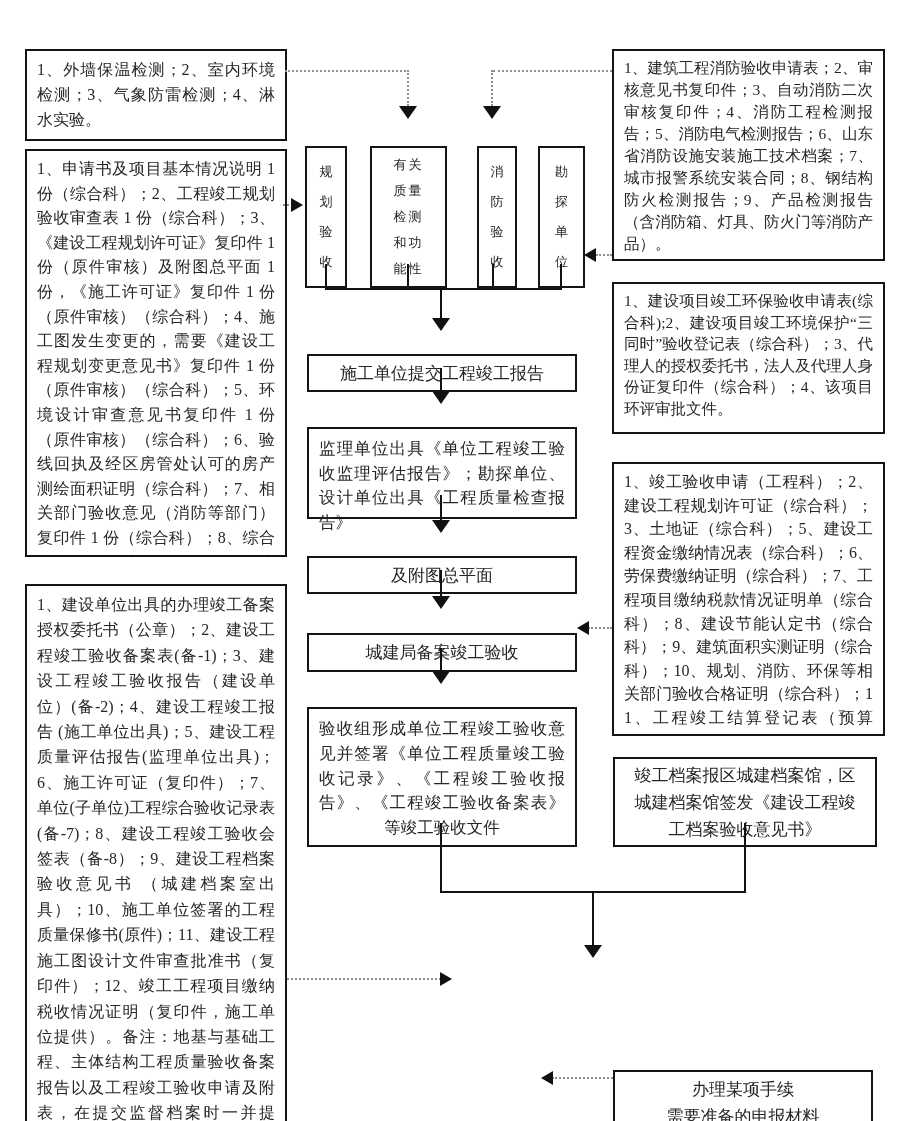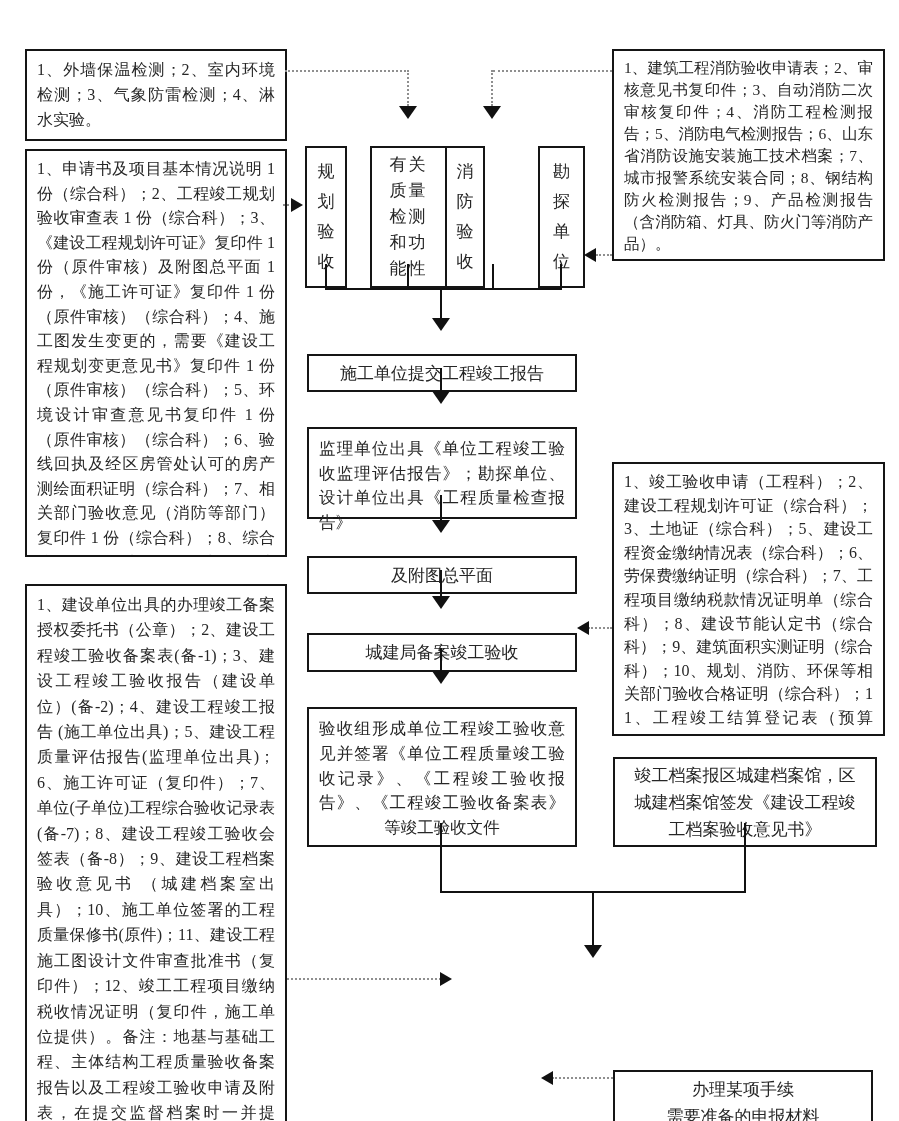--- a/index.html
+++ b/index.html
@@ -13,21 +13,21 @@
     word-break:break-all;color:#262626;
   }
   .flow{
     display:flex;align-items:center;justify-content:center;text-align:center;
     font-size:17px;color:#262626;
   }
   .flow-multi{
     display:block;padding:8px 10px;font-size:16.5px;text-align:justify;
     word-break:break-all;color:#262626;
   }
-  .stage{display:flex;align-items:center;justify-content:center;font-size:17px;color:#262626;}
+  .stage{display:flex;align-items:center;justify-content:center;font-size:13px;color:#262626;}
   .stage .vtext{word-break:break-all;text-align:center;}
   .line{position:absolute;background:#111111;}
   .dot-h{position:absolute;border-top:2px dotted #8f8f8f;height:0;}
   .dot-v{position:absolute;border-left:2px dotted #8f8f8f;width:0;}
   .ah-down{position:absolute;width:0;height:0;border-left:9px solid transparent;
     border-right:9px solid transparent;border-top:13px solid #111111;}
   .ah-right{position:absolute;width:0;height:0;border-top:7px solid transparent;
     border-bottom:7px solid transparent;border-left:12px solid #111111;}
   .ah-left{position:absolute;width:0;height:0;border-top:7px solid transparent;
     border-bottom:7px solid transparent;border-right:12px solid #111111;}
@@ -38,32 +38,33 @@
 <div class="canvas">
 
   <div class="box note" style="left:25px;top:25px;width:262px;height:92px;line-height:25px;">1、外墙保温检测；2、室内环境检测；3、气象防雷检测；4、淋水实验。</div>
 
   <div class="box note" style="left:612px;top:25px;width:273px;height:212px;font-size:15.5px;line-height:22px;">1、建筑工程消防验收申请表；2、审核意见书复印件；3、自动消防二次审核复印件；4、消防工程检测报告；5、消防电气检测报告；6、山东省消防设施安装施工技术档案；7、城市报警系统安装合同；8、钢结构防火检测报告；9、产品检测报告 （含消防箱、灯具、防火门等消防产品）。</div>
 
   <div class="box note" style="left:25px;top:125px;width:262px;height:408px;line-height:24.6px;">1、申请书及项目基本情况说明 1 份（综合科）；2、工程竣工规划验收审查表 1 份（综合科）；3、《建设工程规划许可证》复印件 1 份（原件审核）及附图总平面 1 份，《施工许可证》复印件 1 份（原件审核）（综合科）；4、施工图发生变更的，需要《建设工程规划变更意见书》复印件 1 份（原件审核）（综合科）；5、环境设计审查意见书复印件 1 份（原件审核）（综合科）；6、验线回执及经区房管处认可的房产测绘面积证明（综合科）；7、相关部门验收意见（消防等部门）复印件 1 份（综合科）；8、综合竣工测量资料 2 份及光盘 1 张（综合科）。</div>
 
   <div class="box note" style="left:25px;top:560px;width:262px;height:548px;line-height:25.4px;">1、建设单位出具的办理竣工备案授权委托书（公章）；2、建设工程竣工验收备案表(备-1)；3、建设工程竣工验收报告（建设单位）(备-2)；4、建设工程竣工报告 (施工单位出具)；5、建设工程质量评估报告(监理单位出具)；6、施工许可证（复印件）；7、单位(子单位)工程综合验收记录表(备-7)；8、建设工程竣工验收会签表（备-8）；9、建设工程档案验收意见书 （城建档案室出具）；10、施工单位签署的工程质量保修书(原件)；11、建设工程施工图设计文件审查批准书（复印件）；12、竣工工程项目缴纳税收情况证明（复印件，施工单位提供）。备注：地基与基础工程、主体结构工程质量验收备案报告以及工程竣工验收申请及附表，在提交监督档案时一并提交。</div>
 
+  <div class="box note" style="left:612px;top:258px;width:273px;height:152px;font-size:15.5px;line-height:21.5px;">1、建设项目竣工环保验收申请表(综合科);2、建设项目竣工环境保护“三同时”验收登记表（综合科）；3、代理人的授权委托书，法人及代理人身份证复印件（综合科）；4、该项目环评审批文件。</div>
 
   <div class="box note" style="left:612px;top:438px;width:273px;height:274px;line-height:23.6px;">1、竣工验收申请（工程科）；2、建设工程规划许可证（综合科）；3、土地证（综合科）；5、建设工程资金缴纳情况表（综合科）；6、劳保费缴纳证明（综合科）；7、工程项目缴纳税款情况证明单（综合科）；8、建设节能认定书（综合科）；9、建筑面积实测证明（综合科）；10、规划、消防、环保等相关部门验收合格证明（综合科）；11、工程竣工结算登记表（预算科）。</div>
 
   <div class="box stage" style="left:305px;top:122px;width:42px;height:142px;">
     <div class="vtext" style="width:1.1em;line-height:30px;">规划验收</div>
   </div>
 
   <div class="box stage" style="left:370px;top:122px;width:77px;height:142px;">
     <div class="vtext" style="width:2.4em;line-height:26px;letter-spacing:2px;">有关质量检测和功能性</div>
   </div>
 
-  <div class="box stage" style="left:445px;top:122px;width:40px;height:142px;">
+  <div class="box stage" style="left:477px;top:122px;width:40px;height:142px;">
     <div class="vtext" style="width:1.1em;line-height:30px;">消防验收</div>
   </div>
 
   <div class="box stage" style="left:538px;top:122px;width:47px;height:142px;">
     <div class="vtext" style="width:1.1em;line-height:30px;">勘探单位</div>
   </div>
 
   <div class="box flow-multi" style="left:307px;top:403px;width:270px;height:92px;line-height:24.6px;">监理单位出具《单位工程竣工验收监理评估报告》；勘探单位、设计单位出具《工程质量检查报告》</div>
 
   <div class="box flow" style="left:307px;top:330px;width:270px;height:38px;">施工单位提交工程竣工报告</div>

